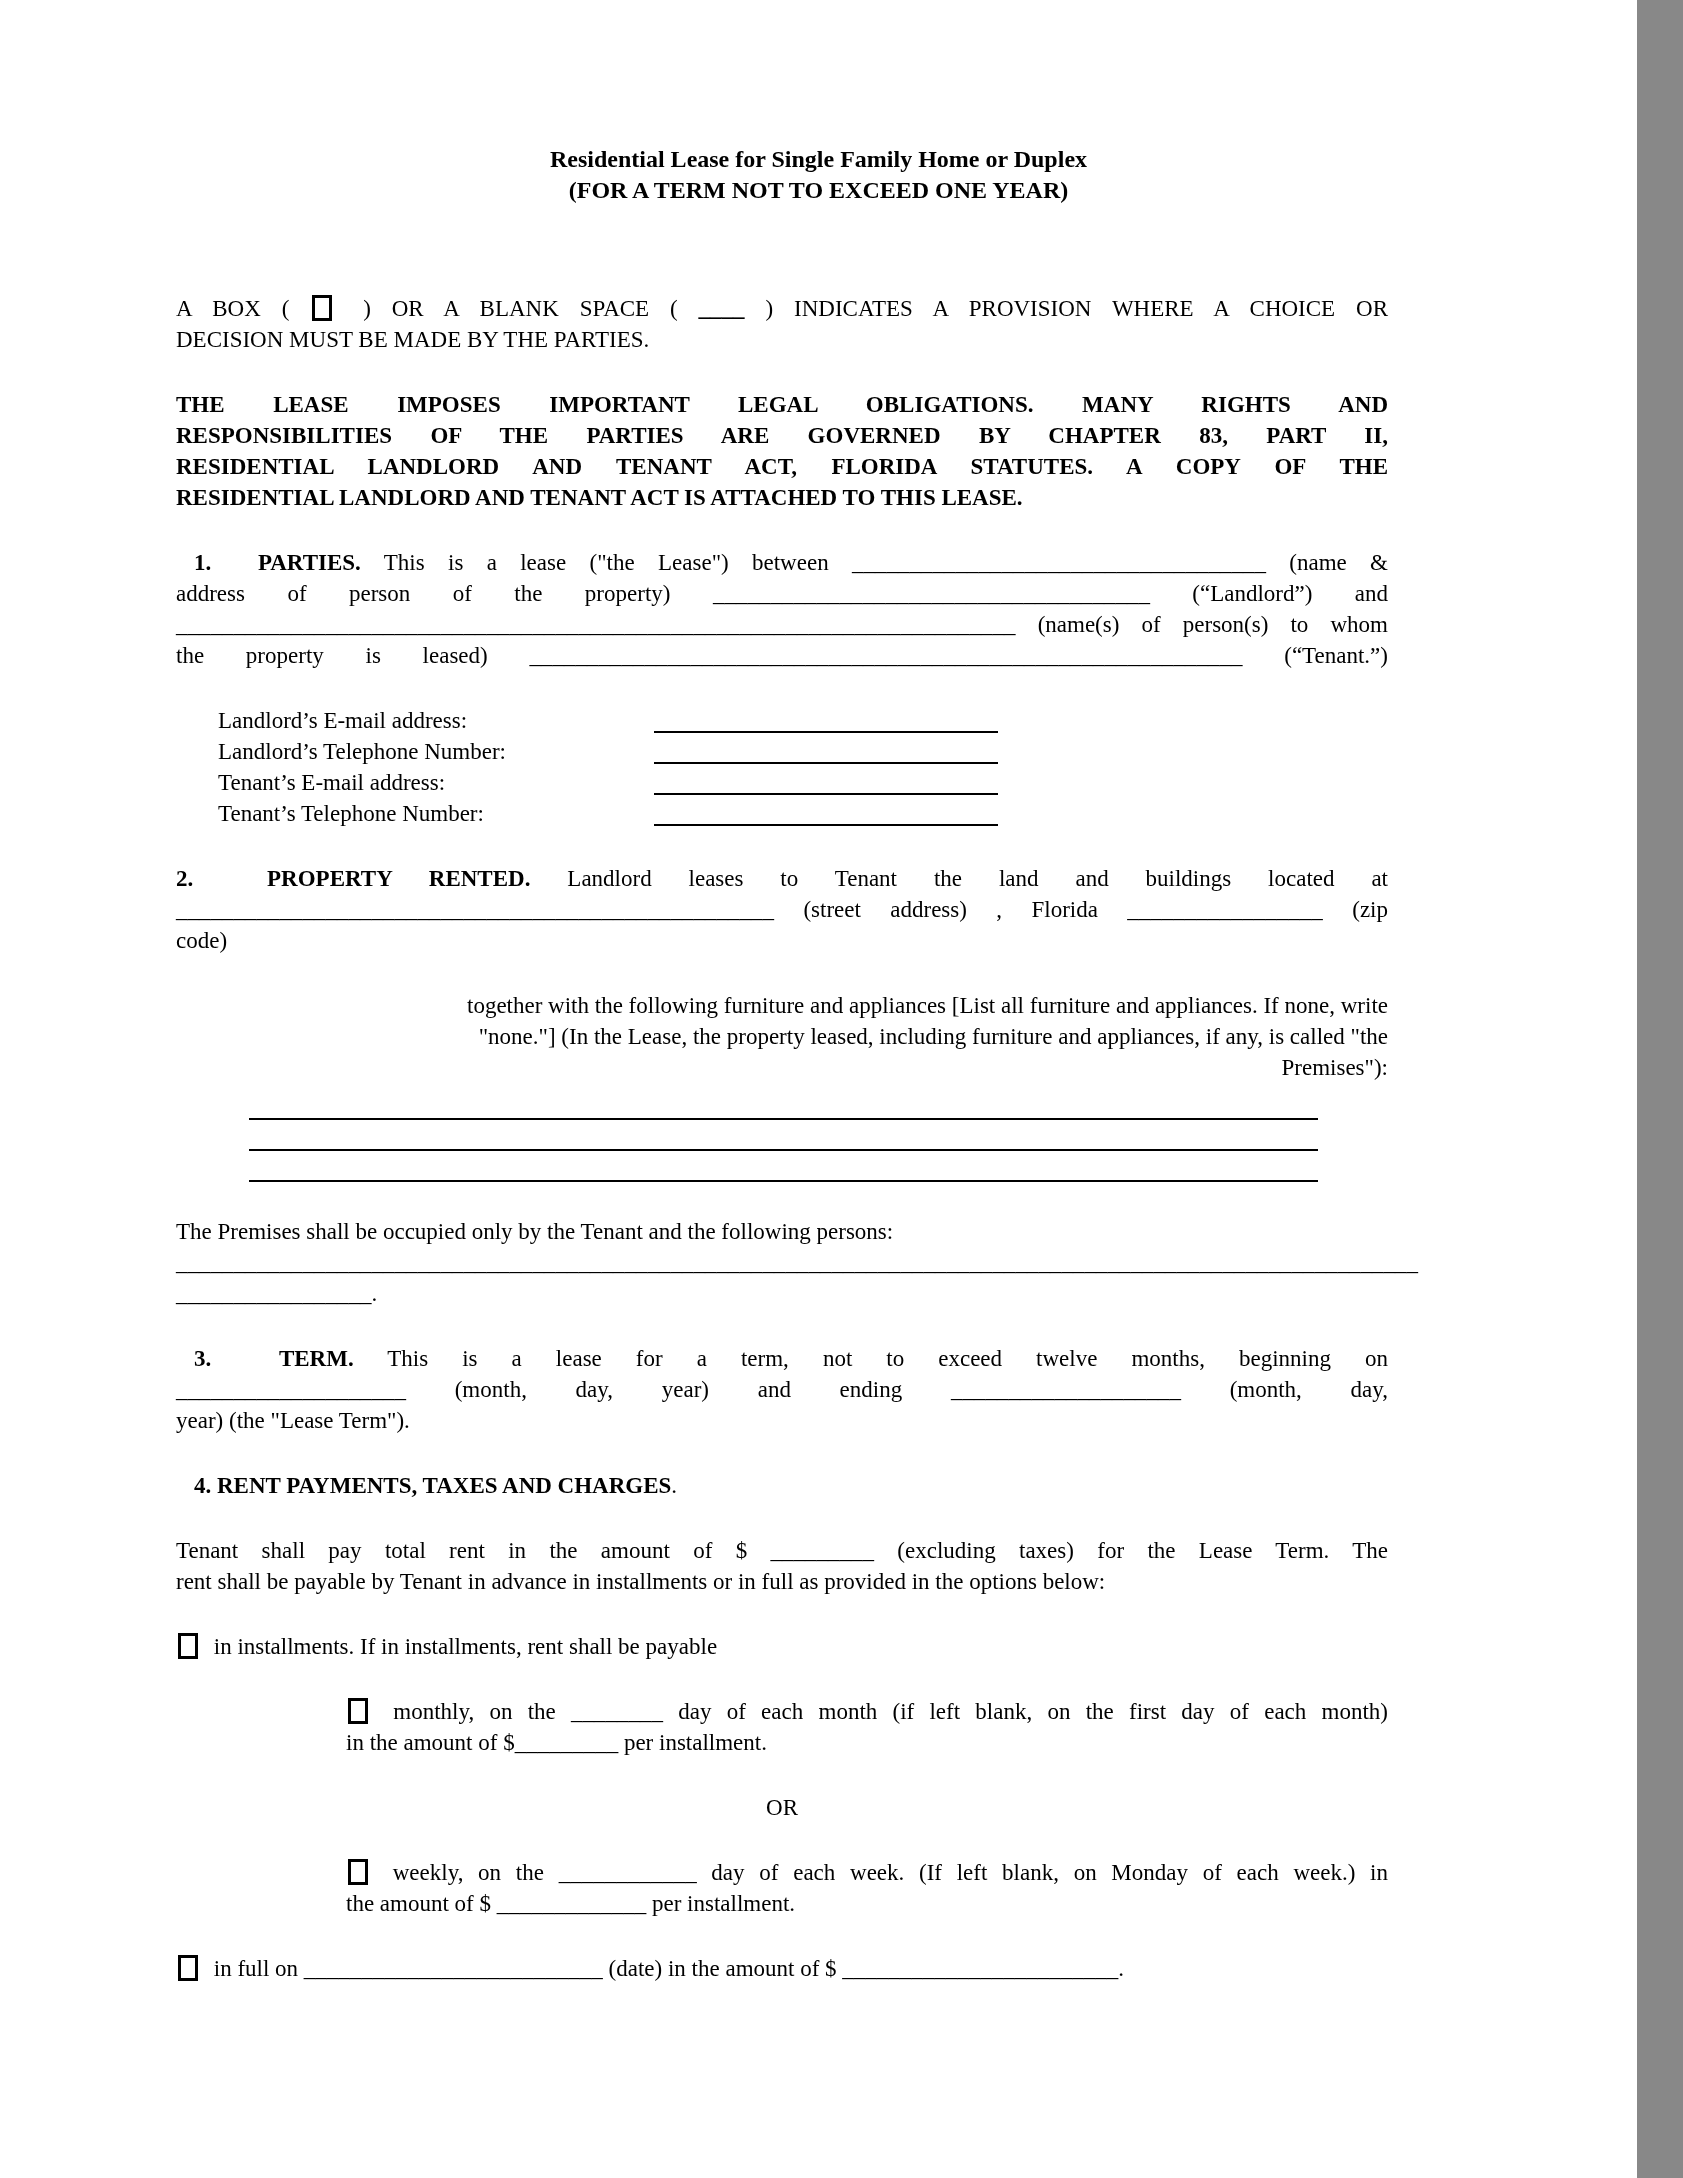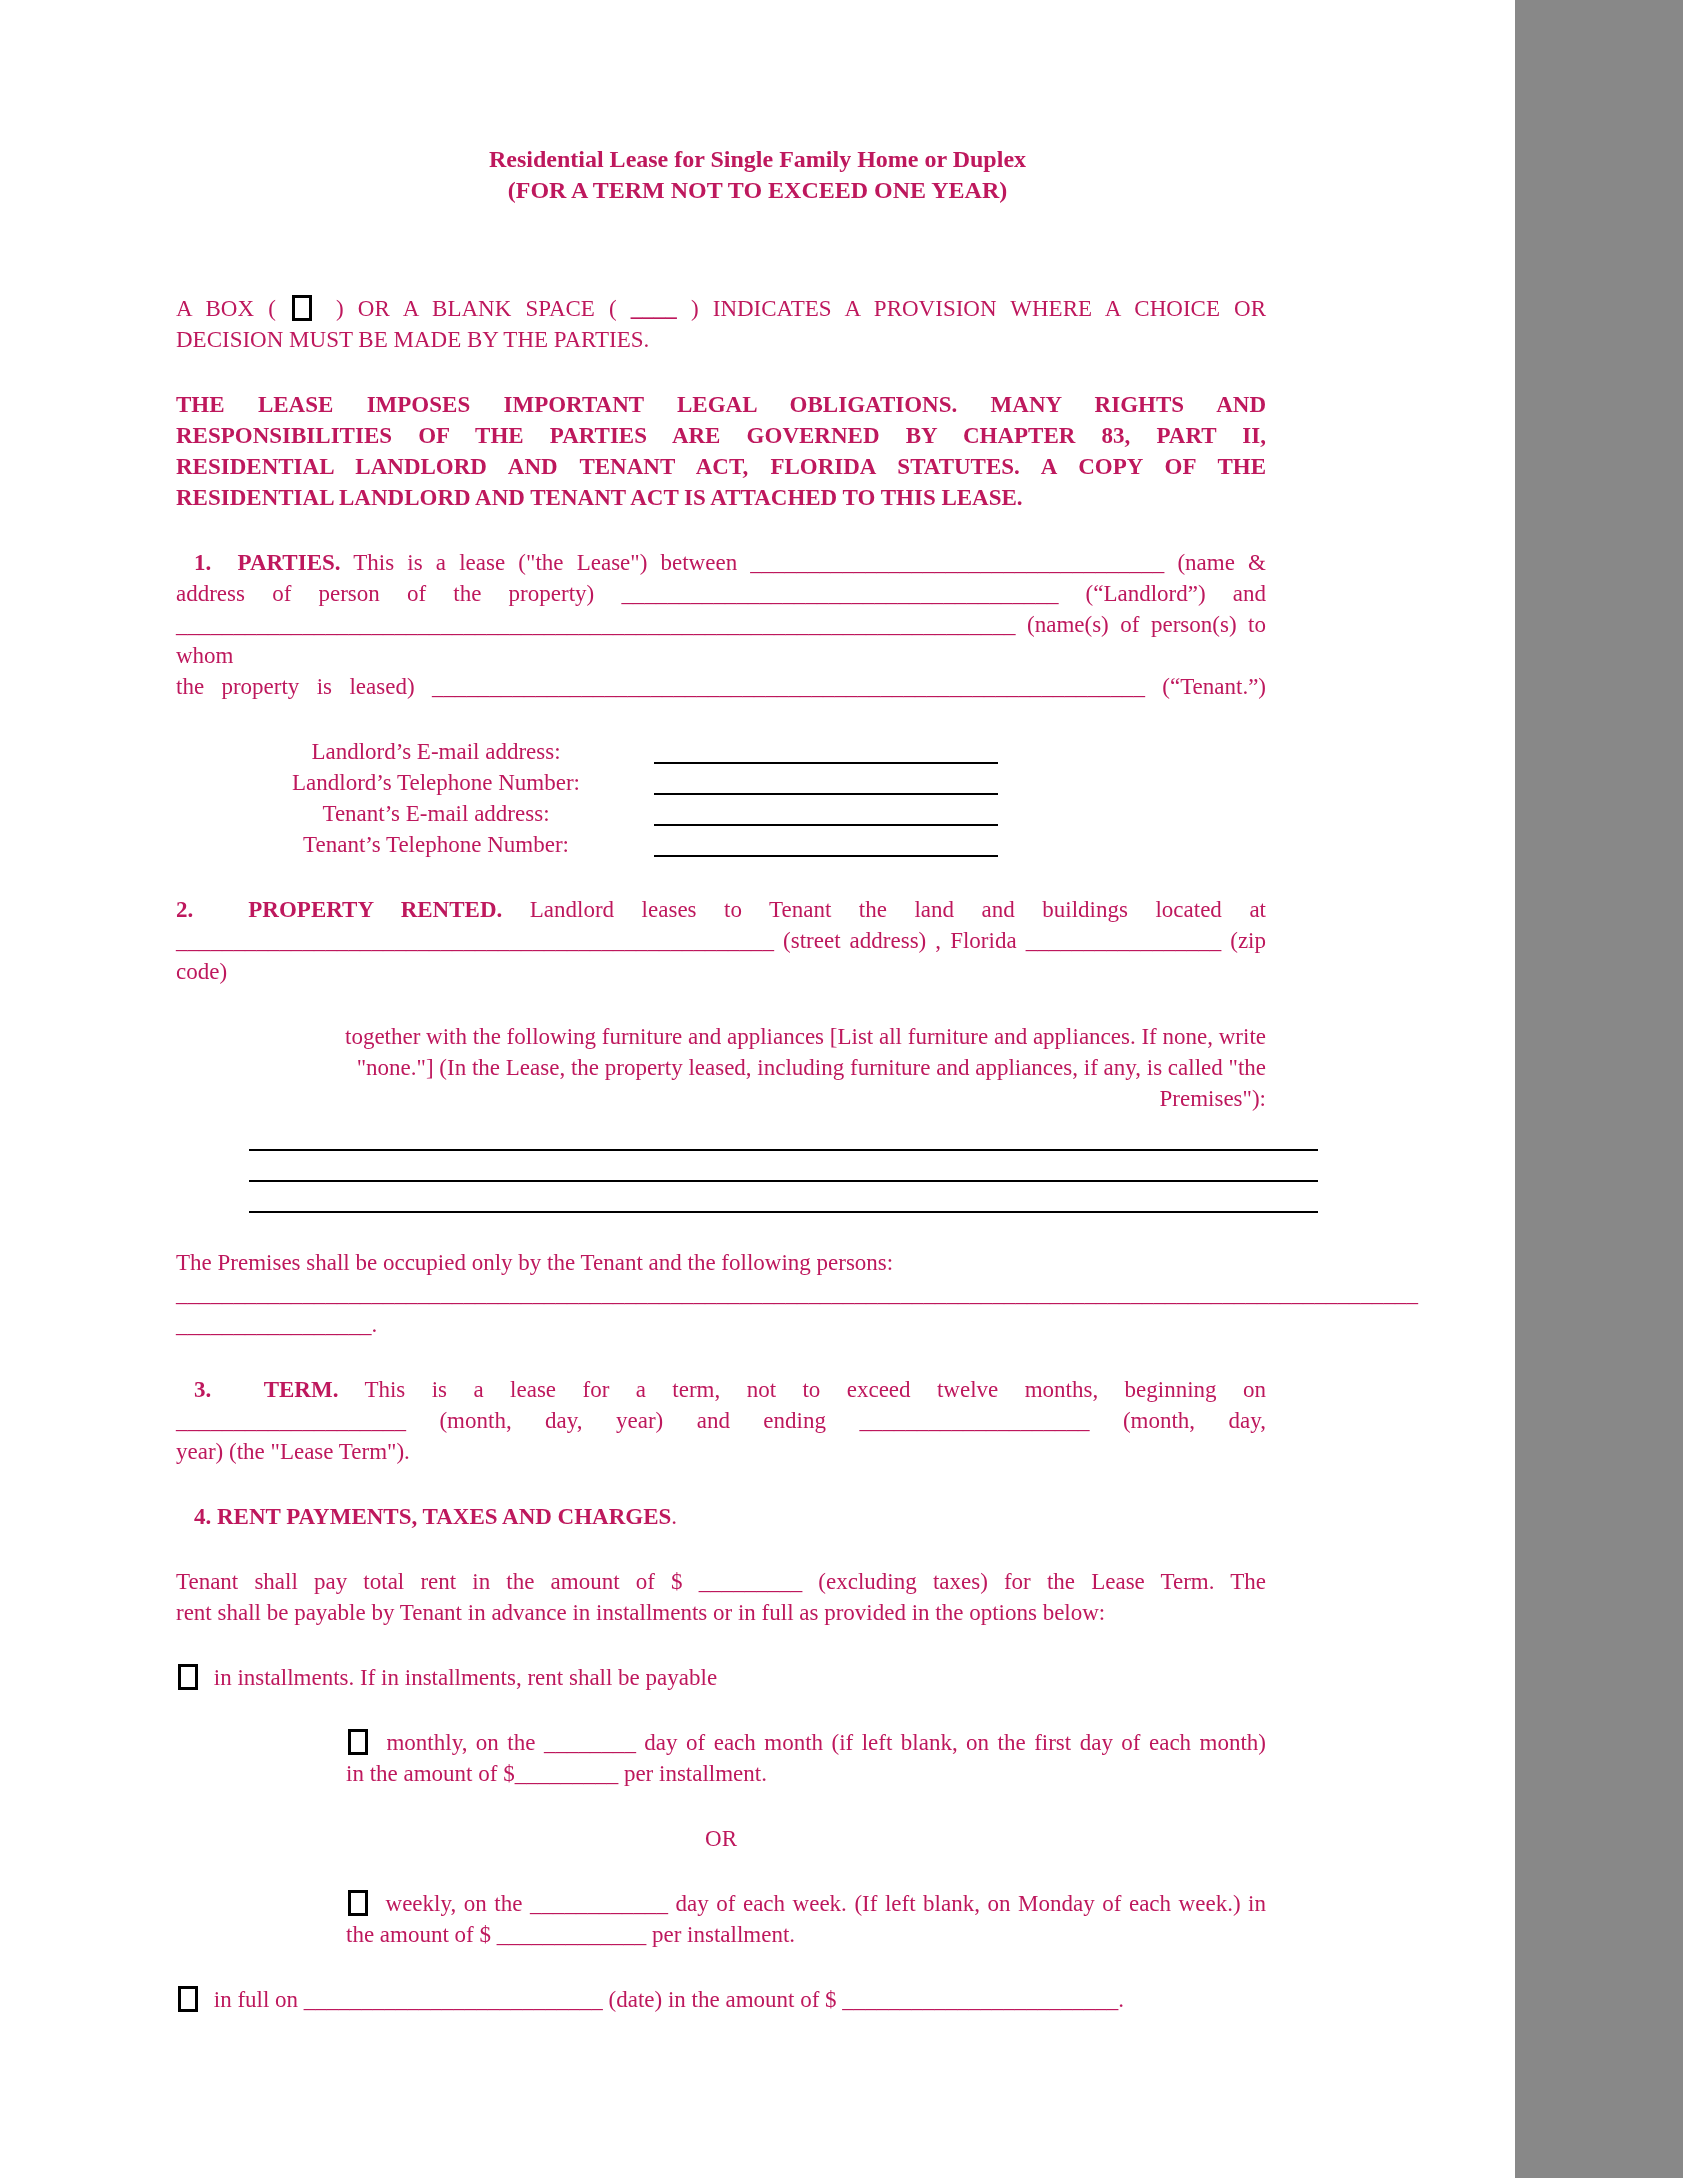--- a/index.html
+++ b/index.html
@@ -1,20 +1,20 @@
 <!DOCTYPE html>
 <html><head>
 <meta charset="utf-8">
 <style>
   html,body{margin:0;padding:0;background:#888;}
   .page{
     position:relative;
-    width:1515px;height:2178px;
+    width:1637px;height:2178px;
     background:#ffffff;
-    color:#be185d;
+    color:#000000;
     font-family:"Liberation Serif","DejaVu Serif",serif;
     font-size:23px;
     box-sizing:border-box;
     padding-top:144px;
     overflow:hidden;
   }
   .titleblock{width:100%;text-align:center;font-weight:bold;font-size:24px;}
   .titleblock .line{line-height:31px;}
   .content{margin-left:176px;margin-right:249px;}
   .line{line-height:31px;min-height:31px;}
@@ -27,21 +27,21 @@
   .ind172{padding-left:170px;font-family:Liberation Serif, serif;}
   .center{text-align:center;}
   .blank{white-space:nowrap;letter-spacing:0;}
   .blank.bold{font-weight:bold;}
   .cbx{
     display:inline-block;width:20px;height:26px;
     border:3px solid #000;box-sizing:border-box;
     vertical-align:-5px;margin:0 10px 0 2px;background:#fff;
   }
   
-  .erow{display:flex;align-items:flex-start;height:31px;text-align:center;}
+  .erow{display:flex;align-items:flex-start;height:31px;}
   .erow .elabel{display:inline-block;width:478px;padding-left:42px;box-sizing:border-box;line-height:31px;}
   .erow .eline{display:inline-block;width:344px;height:26px;border-bottom:2px solid #000;}
   
   .rule{margin-left:73px;width:1069px;height:29px;border-bottom:2px solid #000;}
 </style>
 </head>
 <body>
 
 <div class="page">
 

